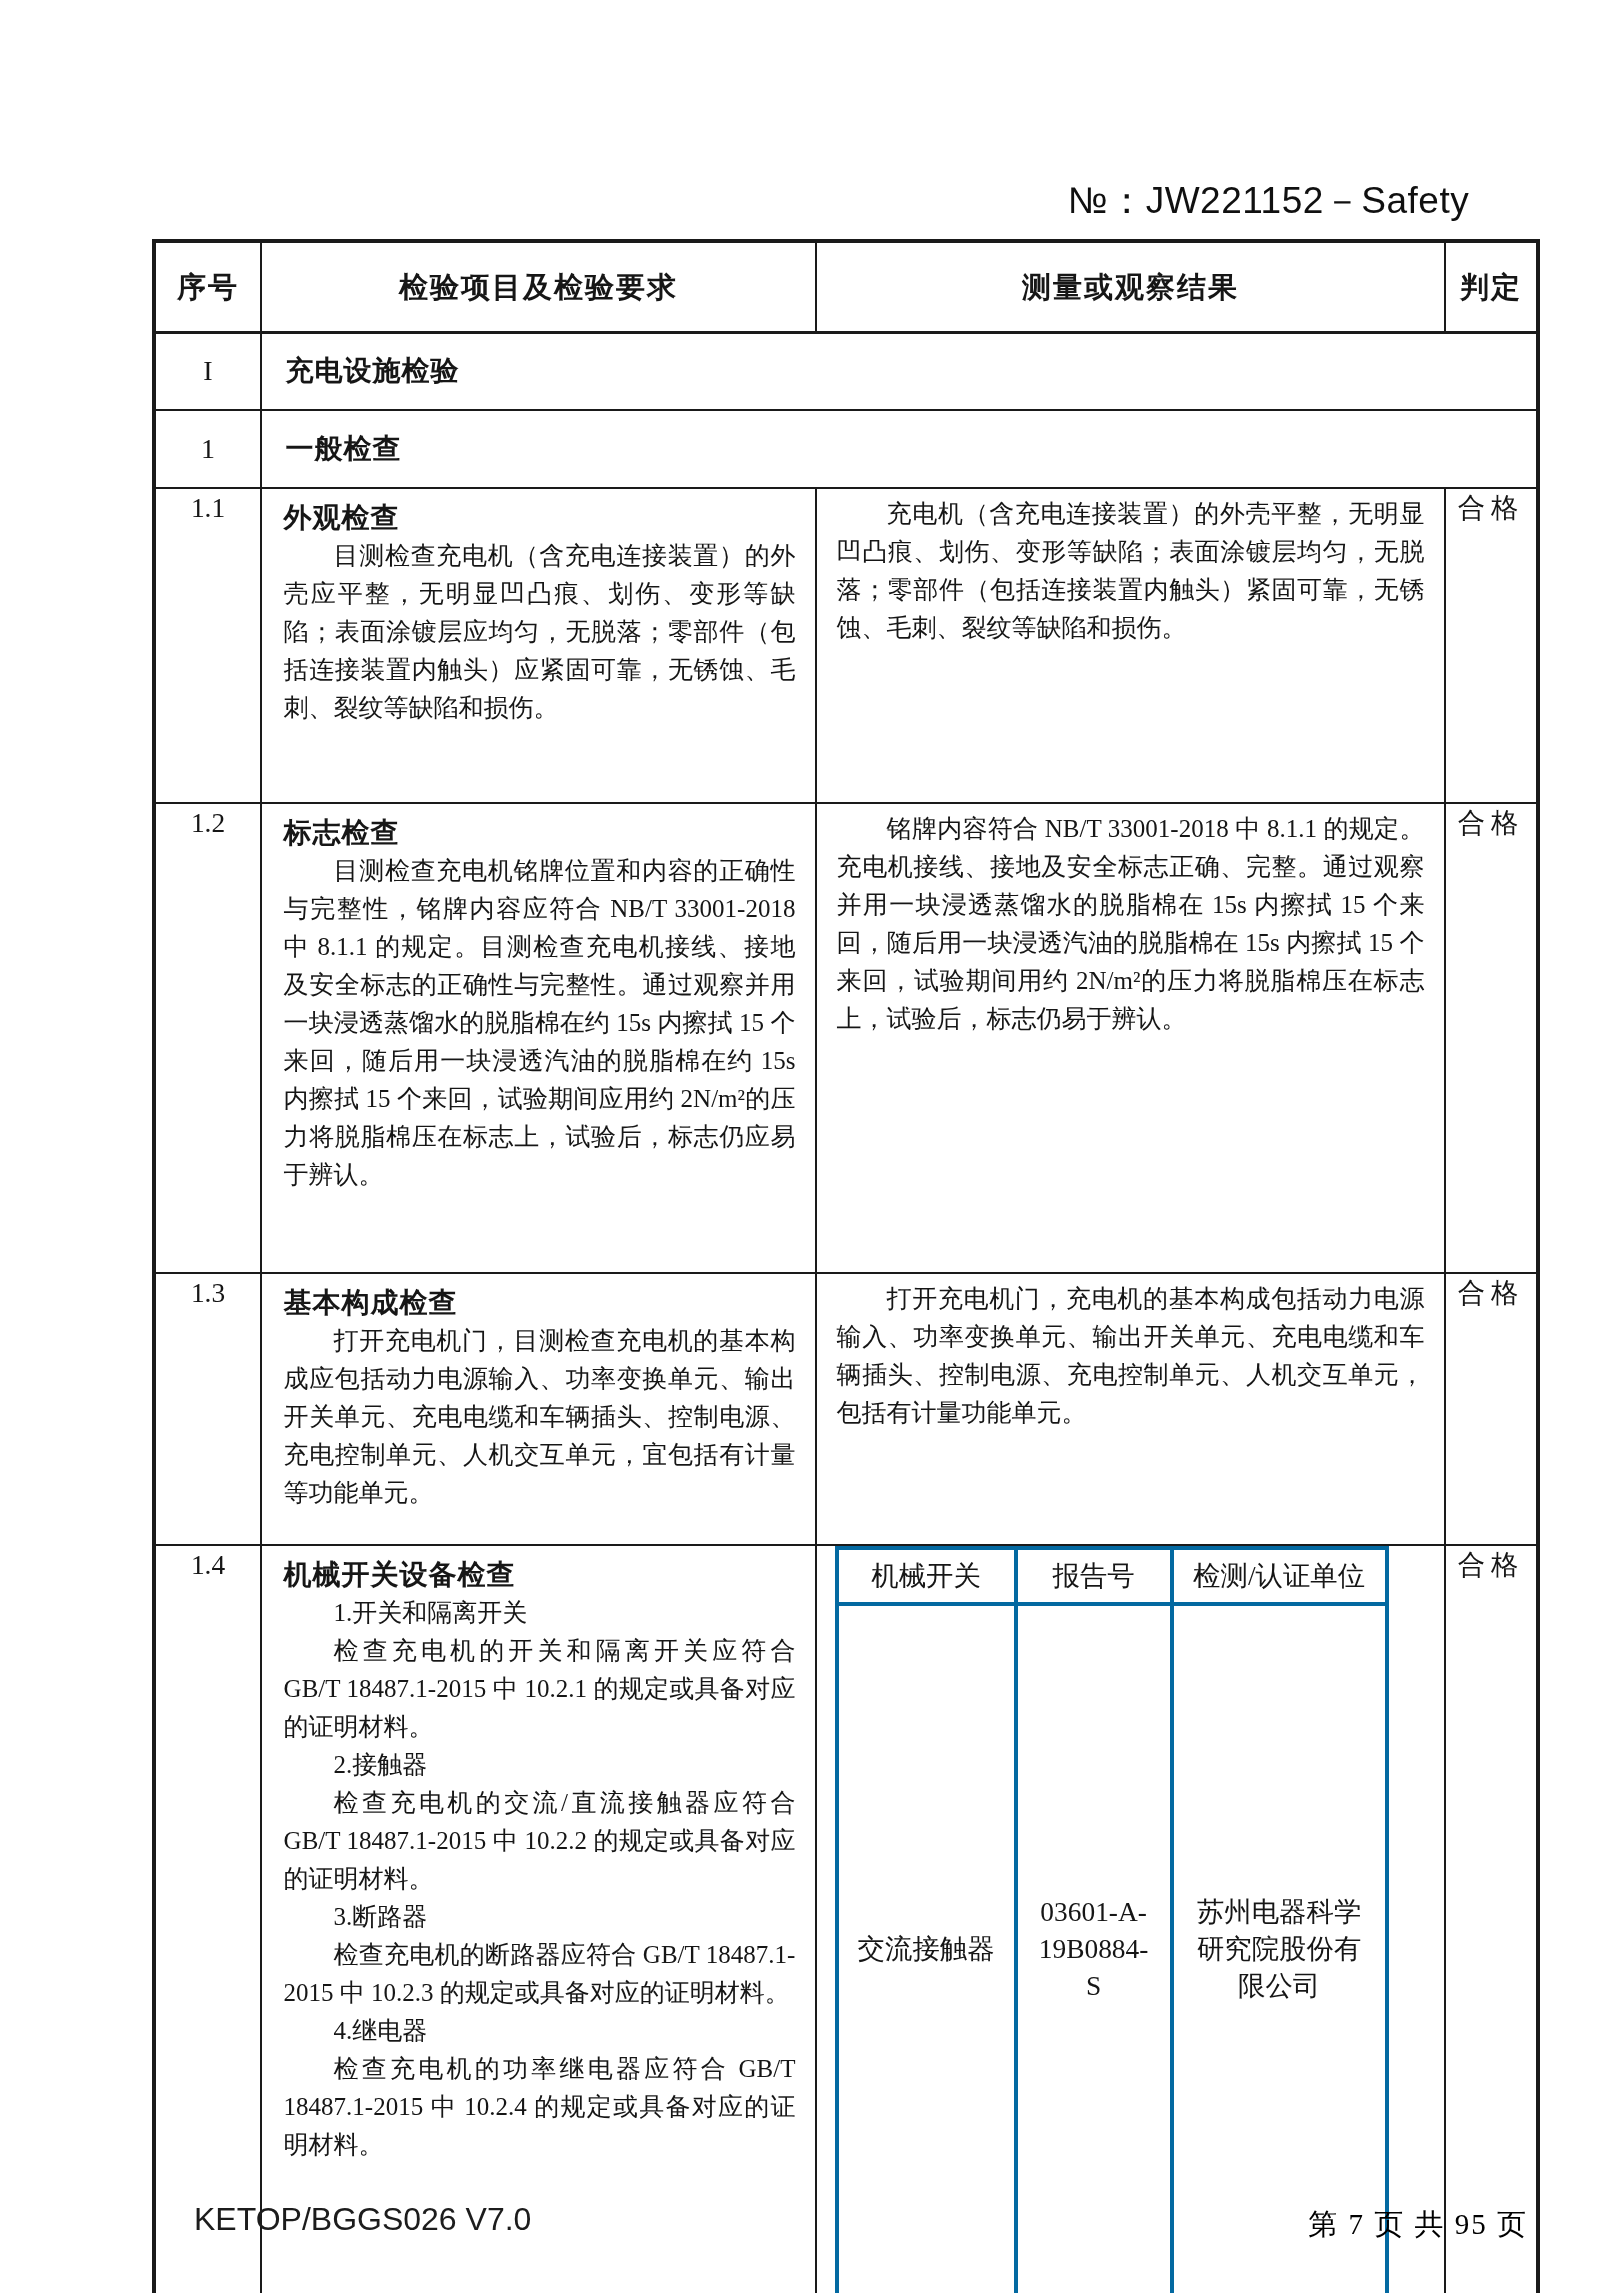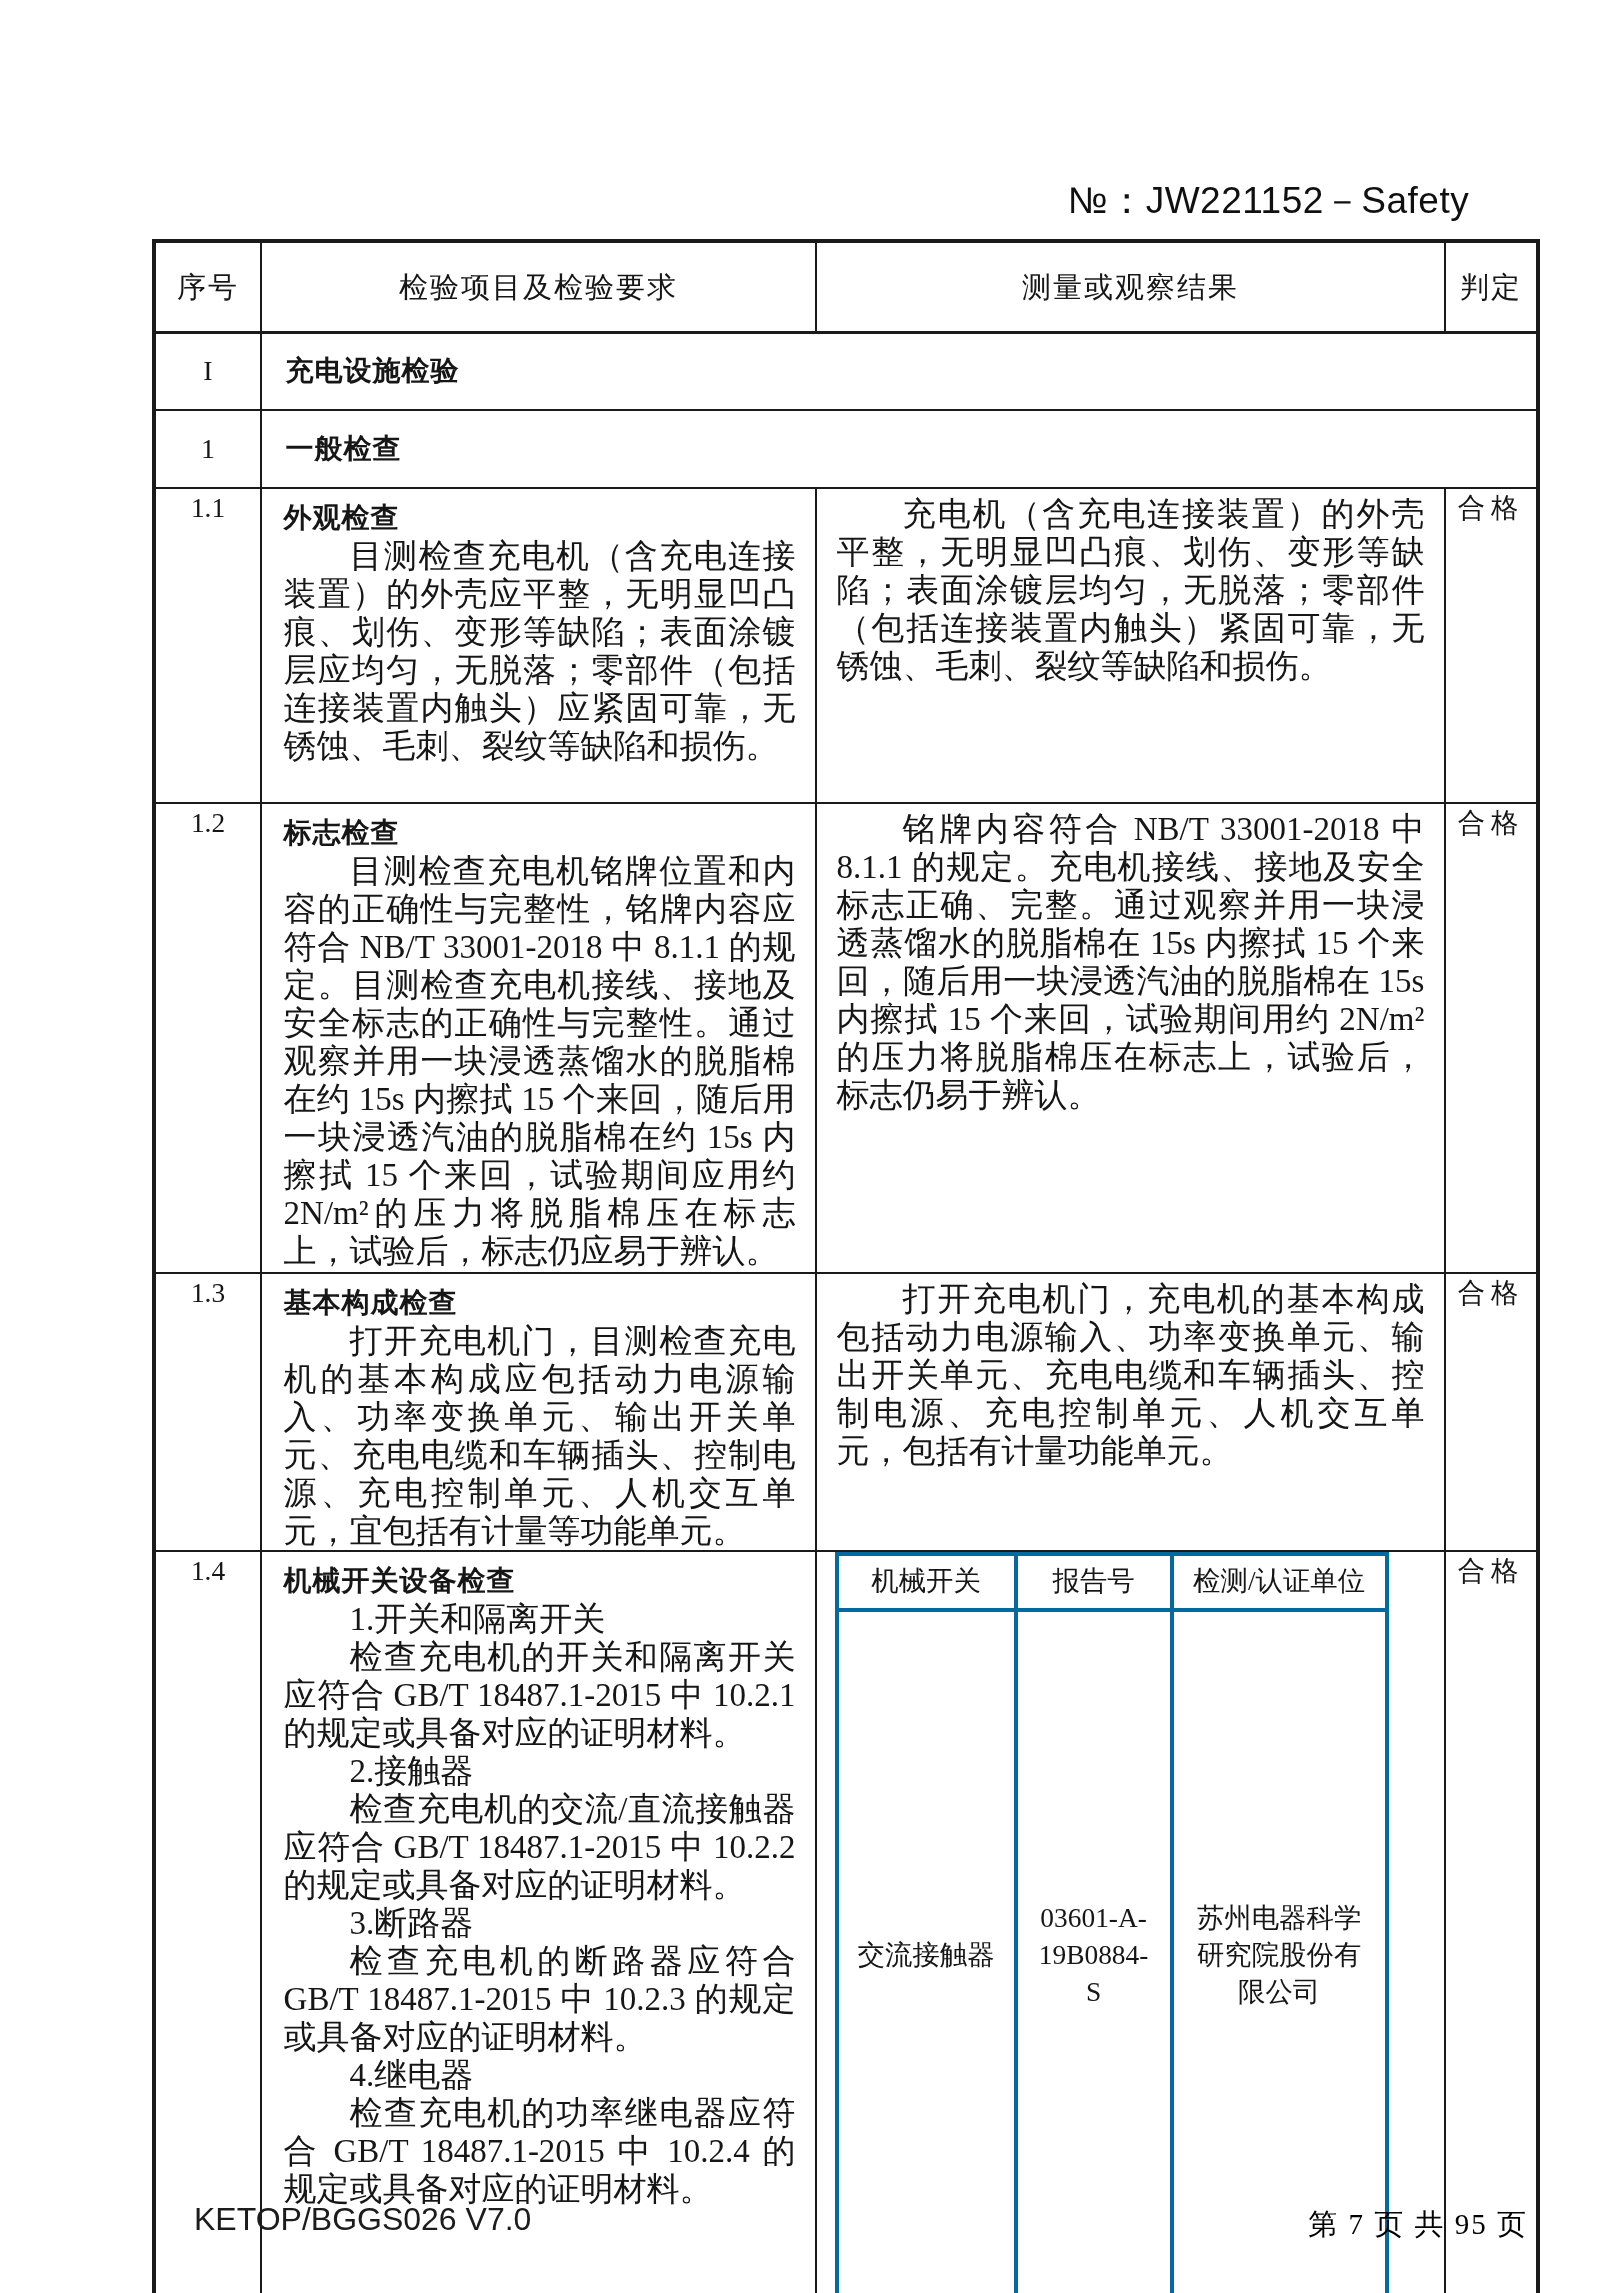--- a/index.html
+++ b/index.html
@@ -23,31 +23,31 @@
     position:absolute; top:239px; left:152px; width:1384px;
     border-collapse:collapse; table-layout:fixed;
     border:4.9px solid #1a1a1a;
   }
   table.main th, table.main td {
     border:2px solid #1a1a1a;
     font-size:27.4px; line-height:38px; vertical-align:top;
   }
   tr.head-row th {
     height:91px; vertical-align:middle; text-align:center;
-    font-size:29px; font-weight:normal; letter-spacing:2px;
+    font-size:29px; font-weight:bold; letter-spacing:2px;
     border-bottom:3.9px solid #1a1a1a;
   }
   tr.section-row td { height:78px; vertical-align:middle; }
   tr.section-row .sec-no { text-align:center; font-size:28px; }
   tr.section-row .sec-title { font-weight:bold; font-size:28px; padding-left:23.5px; letter-spacing:1px; }
 
   td.no-cell { text-align:center; vertical-align:middle; font-size:28px; }
   td.req-cell { padding:9.8px 19.6px 0 21.6px; }
   td.req-cell .cell-title { font-weight:bold; font-size:28px; letter-spacing:1px; }
-  p.para { text-align:justify; text-indent:2em; font-size:33px; line-height:38px; }
+  p.para { text-align:justify; text-indent:2em; font-size:25px; line-height:38px; }
   td.res-cell { vertical-align:middle; padding:5.9px 19.6px; }
   td.verdict-cell { text-align:center; vertical-align:middle; letter-spacing:5.9px; font-size:28px; }
 
   tr.row-1-1 td { height:315px; }
   tr.row-1-2 td { height:470px; }
   tr.row-1-3 td { height:272px; }
   tr.row-1-4 td { height:691px; }
 
   
   td.res-table-cell { vertical-align:middle; padding:0; }

